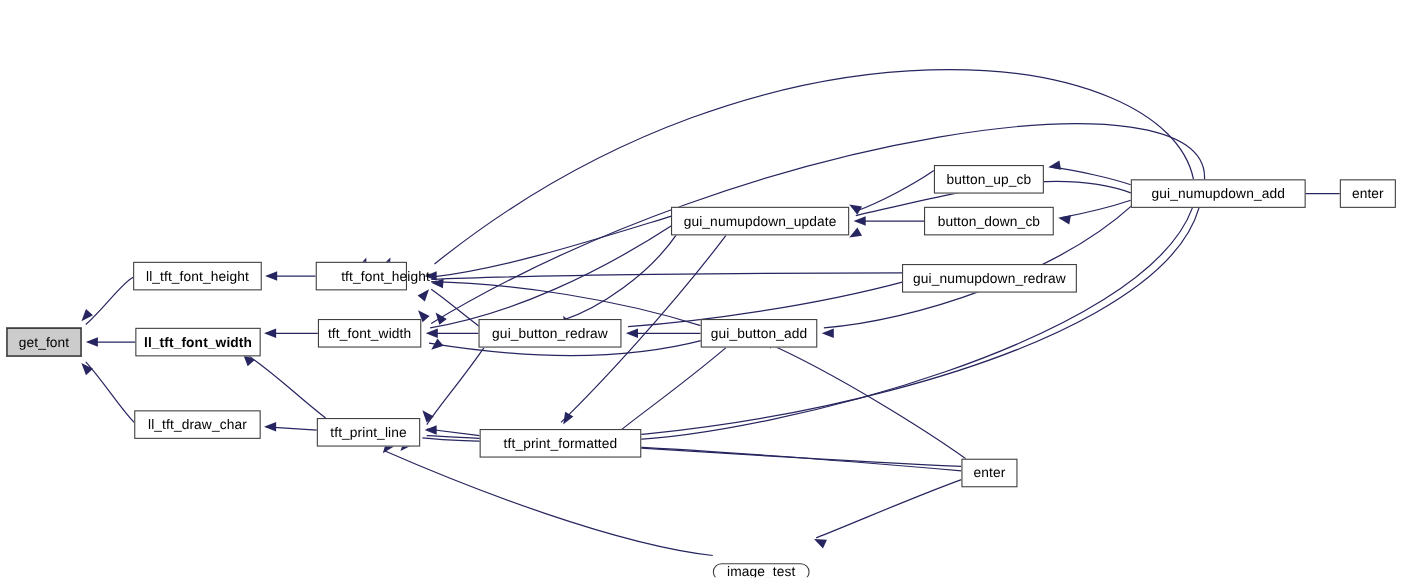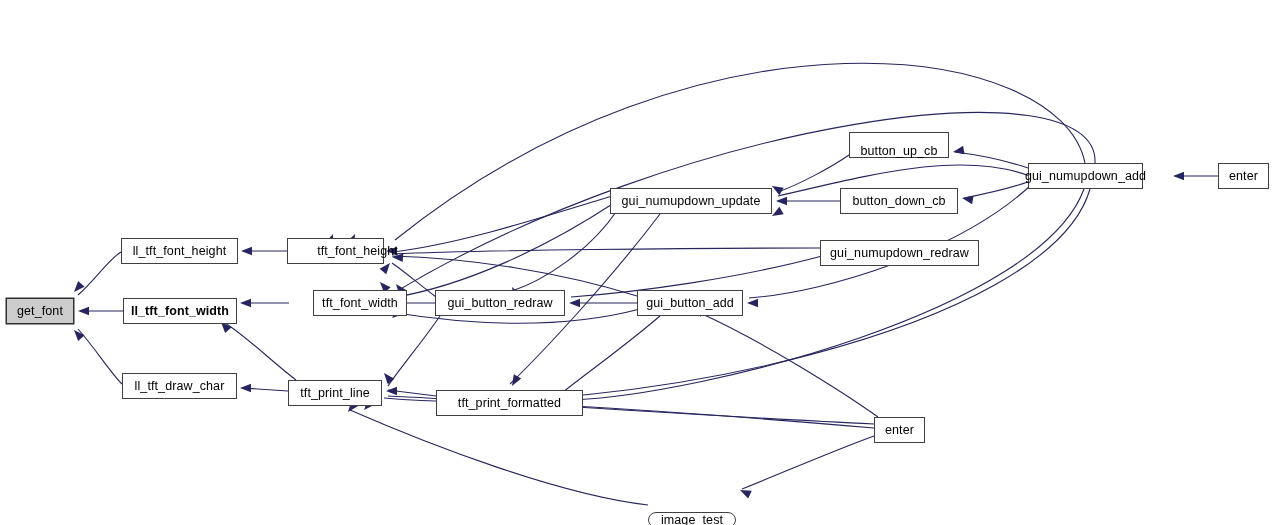--- a/index.html
+++ b/index.html
@@ -154,57 +154,57 @@
       </div>
       <div class="node" style="left: 121px; top: 238px; width: 117px; height: 26px;">
         <span class="node-label">ll_tft_font_height</span>
       </div>
       <div class="node" style="left: 123px; top: 298px; width: 114px; height: 26px; font-weight: bold;">
         <span class="node-label">ll_tft_font_width</span>
       </div>
       <div class="node" style="left: 122px; top: 373px; width: 115px; height: 26px;">
         <span class="node-label">ll_tft_draw_char</span>
       </div>
-      <div class="node" style="left: 287px; top: 238px; width: 97px; height: 26px; padding-left: 44px;">
+      <div class="node" style="left: 287px; top: 238px; width: 83px; height: 26px; padding-left: 44px;">
         <span class="node-label">tft_font_height</span>
       </div>
-      <div class="node" style="left: 289px; top: 290px; width: 94px; height: 26px; margin-left: 24px;">
+      <div class="node" style="left: 289px; top: 290px; width: 94px; height: 26px;">
         <span class="node-label">tft_font_width</span>
       </div>
       <div class="node" style="left: 288px; top: 380px; width: 94px; height: 26px; text-align: center;">
         <span class="node-label">tft_print_line</span>
       </div>
       <div class="node" style="left: 435px; top: 290px; width: 130px; height: 26px;">
         <span class="node-label">gui_button_redraw</span>
       </div>
       <div class="node" style="left: 436px; top: 390px; width: 147px; height: 26px;">
         <span class="node-label">tft_print_formatted</span>
       </div>
       <div class="node" style="left: 610px; top: 188px; width: 162px; height: 26px; justify-content: center;">
         <span class="node-label">gui_numupdown_update</span>
       </div>
       <div class="node" style="left: 637px; top: 290px; width: 106px; height: 26px;">
         <span class="node-label">gui_button_add</span>
       </div>
       <div class="node" style="left: 648px; top: 512px; width: 88px; height: 16px; border-radius: 13px;">
         <span class="node-label">image_test</span>
       </div>
-      <div class="node" style="left: 849px; top: 132px; width: 100px; height: 26px; align-items: flex-end;">
+      <div class="node" style="left: 849px; top: 150px; width: 100px; height: 26px;">
         <span class="node-label">button_up_cb</span>
       </div>
       <div class="node" style="left: 840px; top: 188px; width: 118px; height: 26px;">
         <span class="node-label">button_down_cb</span>
       </div>
       <div class="node" style="left: 820px; top: 240px; width: 159px; height: 26px;">
         <span class="node-label">gui_numupdown_redraw</span>
       </div>
       <div class="node" style="left: 874px; top: 417px; width: 51px; height: 26px;">
         <span class="node-label">enter</span>
       </div>
-      <div class="node" style="left: 1028px; top: 163px; width: 115px; height: 26px;">
+      <div class="node" style="left: 1028px; top: 163px; width: 159px; height: 26px;">
         <span class="node-label">gui_numupdown_add</span>
       </div>
       <div class="node" style="left: 1218px; top: 163px; width: 51px; height: 26px;">
         <span class="node-label">enter</span>
       </div>
     </div>
 
 </div>
 
 </body></html>

